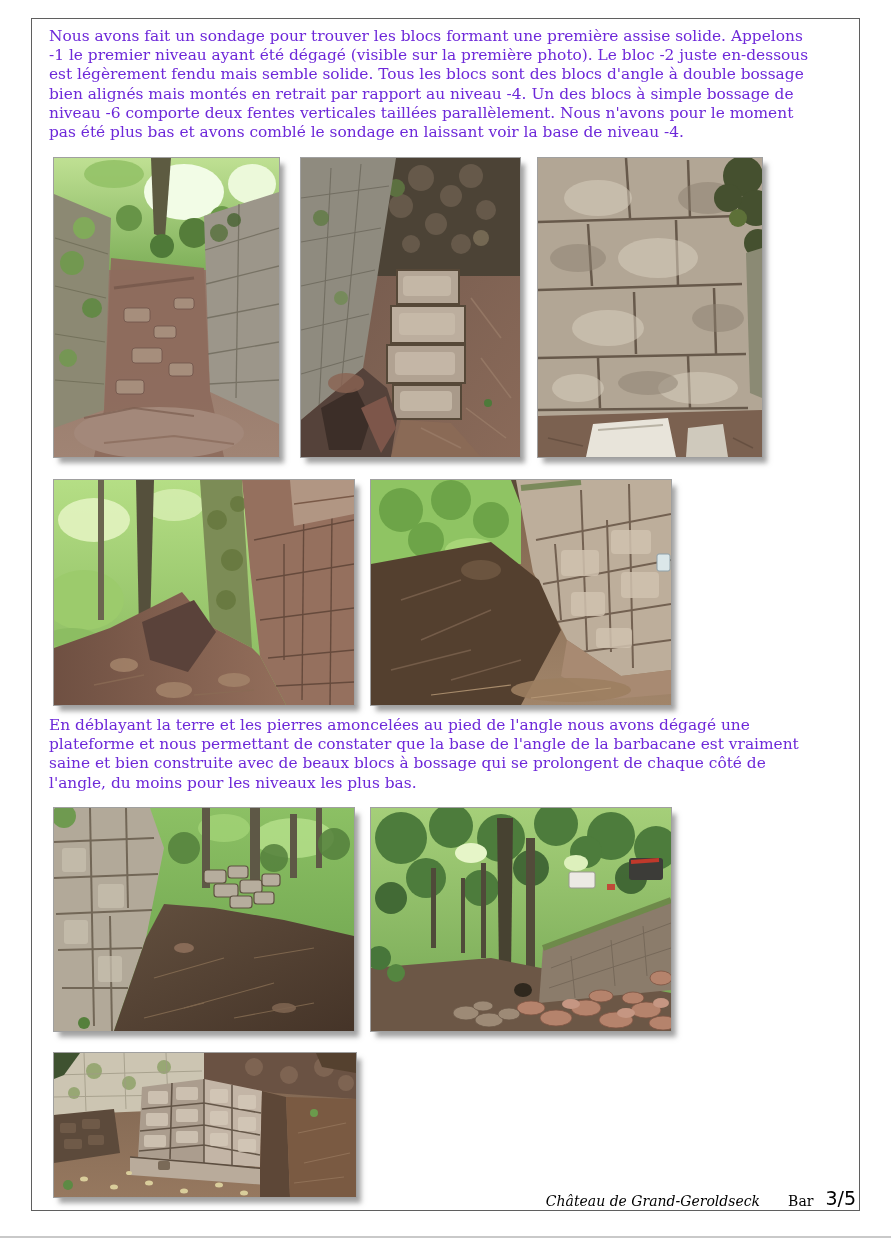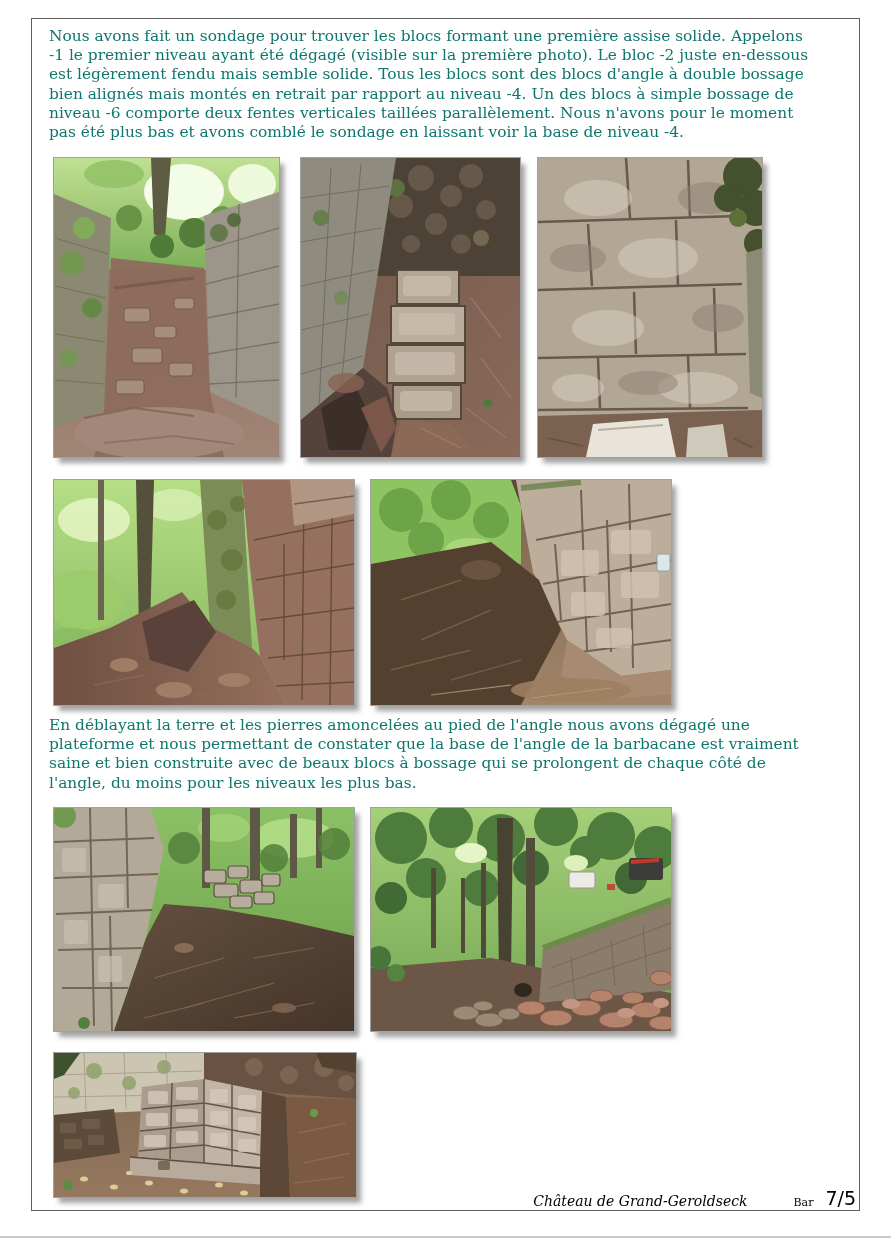--- a/index.html
+++ b/index.html
@@ -7,21 +7,21 @@
     width:891px;height:1240px;position:relative;background:#ffffff;
     font-family:"DejaVu Serif","Liberation Serif",serif;color:#000;
     overflow:hidden;
   }
   .sheet{
     position:absolute;left:31px;top:18px;width:829px;height:1193px;
     border:1px solid #5f5f5f;background:#fff;box-sizing:border-box;
   }
   .para{
     position:absolute;left:17px;width:804px;margin:0;
-    font-size:15.4px;line-height:19.2px;white-space:pre;color:#0f766e;
+    font-size:15.4px;line-height:19.2px;white-space:pre;color:#6d28d9;
   }
   #para1{top:8px}
   #para2{top:697px}
   figure.photo{
     position:absolute;margin:0;padding:0;background:#cfcac2;
     border:1px solid #a0a0a0;
     box-shadow:5px 6px 5px -1px rgba(85,85,85,.55);
   }
   figure.photo svg{display:block;width:100%;height:100%}
   #photo-1{left:21px;top:138px;width:225px;height:299px}
@@ -30,21 +30,21 @@
   #photo-4{left:21px;top:460px;width:300px;height:225px}
   #photo-5{left:338px;top:460px;width:300px;height:225px}
   #photo-6{left:21px;top:788px;width:300px;height:223px}
   #photo-7{left:338px;top:788px;width:300px;height:223px}
   #photo-8{left:21px;top:1033px;width:302px;height:144px}
   .footer{
     position:absolute;right:3px;bottom:1px;
     display:flex;align-items:flex-end;white-space:nowrap;
   }
   .f-title{font-style:italic;font-size:14px}
-  .f-bar{font-size:11px;margin-left:46px}
+  .f-bar{font-size:14px;margin-left:28px}
   .f-page{font-family:"DejaVu Sans","Liberation Sans",sans-serif;font-size:19px;margin-left:12px}
   .next-edge{position:absolute;left:0;top:1236px;width:891px;height:2px;background:#c9c9c9}
 </style>
 </head>
 <body>
 
 <div class="sheet">
 
   <p class="para" id="para1">Nous avons fait un sondage pour trouver les blocs formant une première assise solide. Appelons
 -1 le premier niveau ayant été dégagé (visible sur la première photo). Le bloc -2 juste en-dessous
@@ -564,18 +564,18 @@
         <ellipse cx="75" cy="120" rx="3" ry="2"></ellipse>
       </g>
       <circle cx="14" cy="132" r="5" fill="#5d8a44"></circle>
       <circle cx="260" cy="60" r="4" fill="#6b9a4c"></circle>
     </svg>
   </figure>
 
   <div class="footer">
     <span class="f-title">Château de Grand-Geroldseck</span>
     <span class="f-bar">Bar</span>
-    <span class="f-page">7/5</span>
+    <span class="f-page">3/5</span>
   </div>
 
 </div>
 
 <div class="next-edge"></div>
 
 </body></html>

